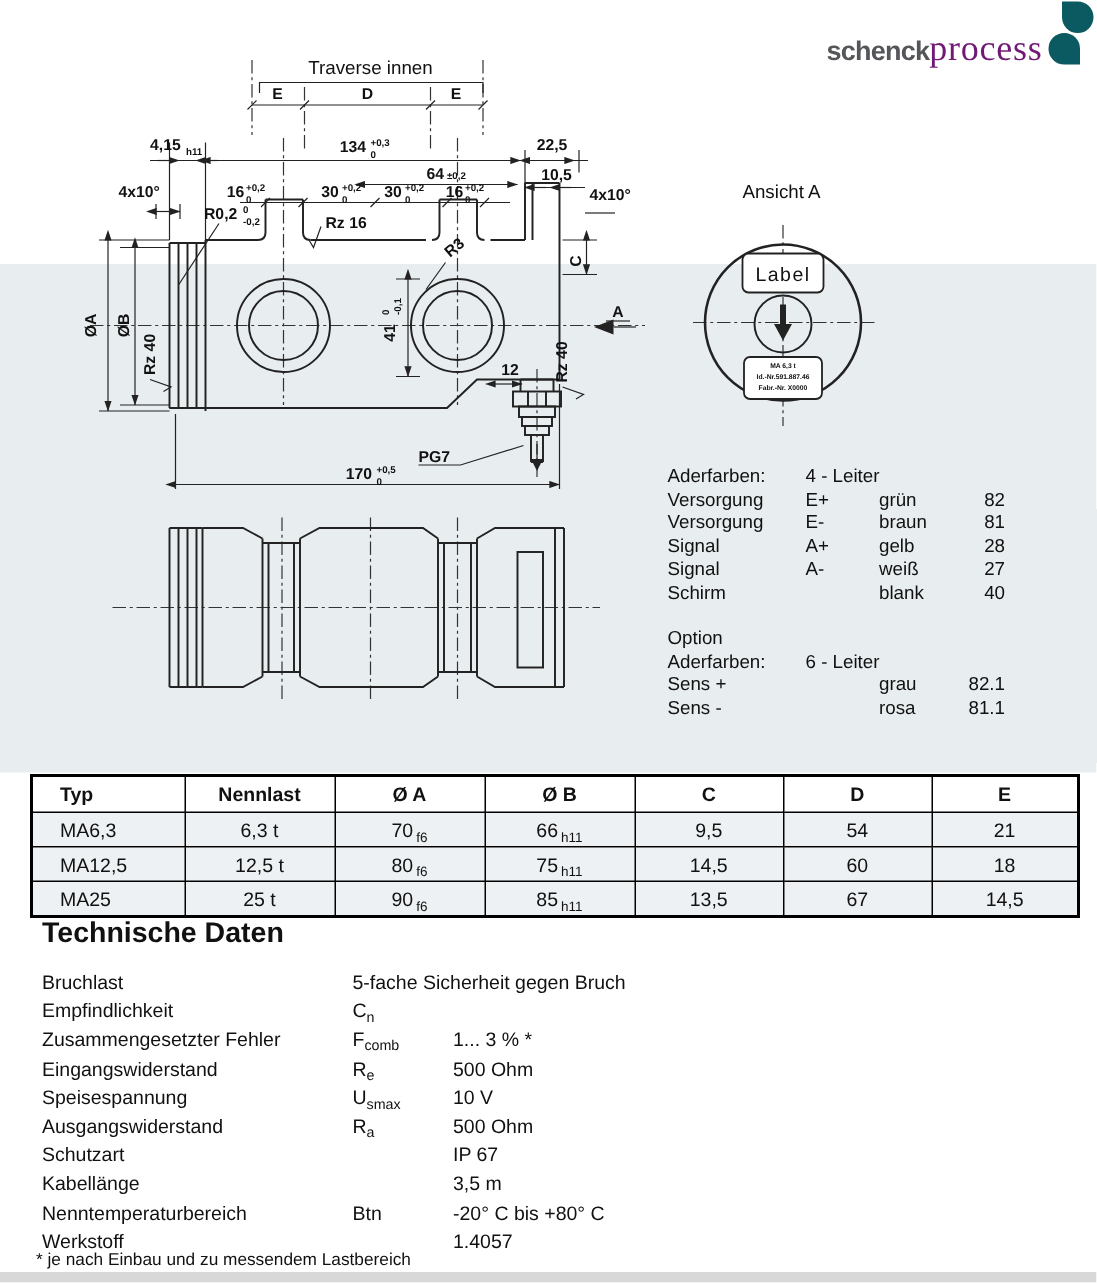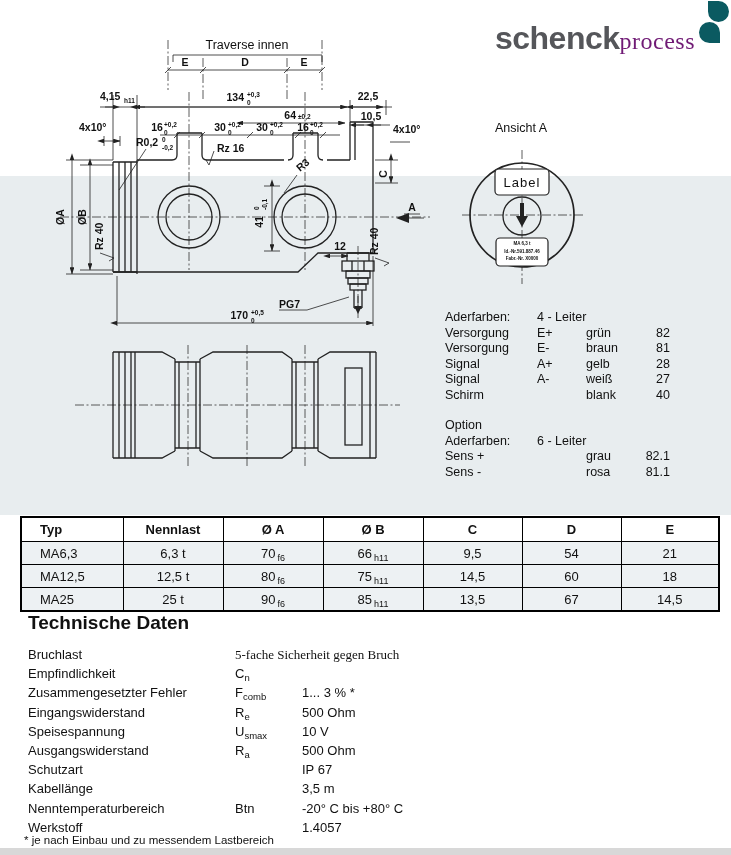--- a/index.html
+++ b/index.html
@@ -3,21 +3,21 @@
 <meta charset="utf-8">
 <style>
   html,body{margin:0;padding:0;}
   .page{position:relative;width:731px;height:855px;background:#ffffff;overflow:hidden;
         font-family:"Liberation Sans","DejaVu Sans",sans-serif;color:#111;}
   .band{position:absolute;left:0;top:176px;width:731px;height:339px;background:#e8edef;z-index:0;}
   .footerbar{position:absolute;left:0;bottom:0;width:731px;height:7px;background:#d8d8d8;z-index:3;}
 
   
   .logo{position:absolute;top:20px;right:36px;z-index:2;display:flex;align-items:baseline;}
-  .logo .b{font-weight:bold;font-size:32px;color:#55565a;letter-spacing:-0.5px;}
+  .logo .b{font-weight:bold;font-size:18px;color:#55565a;letter-spacing:-0.5px;}
   .logo .l{font-family:"Liberation Serif","DejaVu Serif",serif;font-size:24px;color:#701a75;letter-spacing:0.5px;}
   .logomark{position:absolute;top:0;right:0;width:34px;height:44px;z-index:2;}
 
   
   .draw{position:absolute;left:0;top:0;z-index:1;}
   .ln{stroke:#222;stroke-width:1.3;fill:none;}
   .tn{stroke:#222;stroke-width:0.8;fill:none;}
   .cl{stroke:#333;stroke-width:0.8;fill:none;stroke-dasharray:9 2.5 2 2.5;}
   .dt{font:bold 10.5px "Liberation Sans",sans-serif;fill:#111;}
   .dtol{font:bold 6.5px "Liberation Sans",sans-serif;fill:#111;}
@@ -37,21 +37,21 @@
   .dimtable th{height:23px;font-weight:bold;background:#ffffff;}
   .dimtable td{background:#edf1f3;}
   .dimtable .first{text-align:left;padding-left:18px;}
   .dimtable{border:2px solid #000;}
   .ts{font-size:9px;position:relative;top:3px;margin-left:2px;}
 
   
   .tech{position:absolute;left:28px;top:612px;width:660px;z-index:2;}
   .tech h3{margin:0 0 11px 0;font-size:19px;font-weight:bold;}
   .trow{display:grid;grid-template-columns:207px 67px auto;height:19.2px;line-height:19.2px;font-size:13px;}
-  .trow .wide{grid-column:2 / span 2;font-family:Liberation Serif, serif;}
+  .trow .wide{grid-column:2 / span 2;}
   .sub{font-size:9.5px;position:relative;top:3px;}
   .footnote{position:absolute;left:24px;top:834px;font-size:11.5px;z-index:2;}
 </style>
 </head>
 <body>
 
 <div class="page">
   <div class="band"></div>
 
   <div class="logo">

